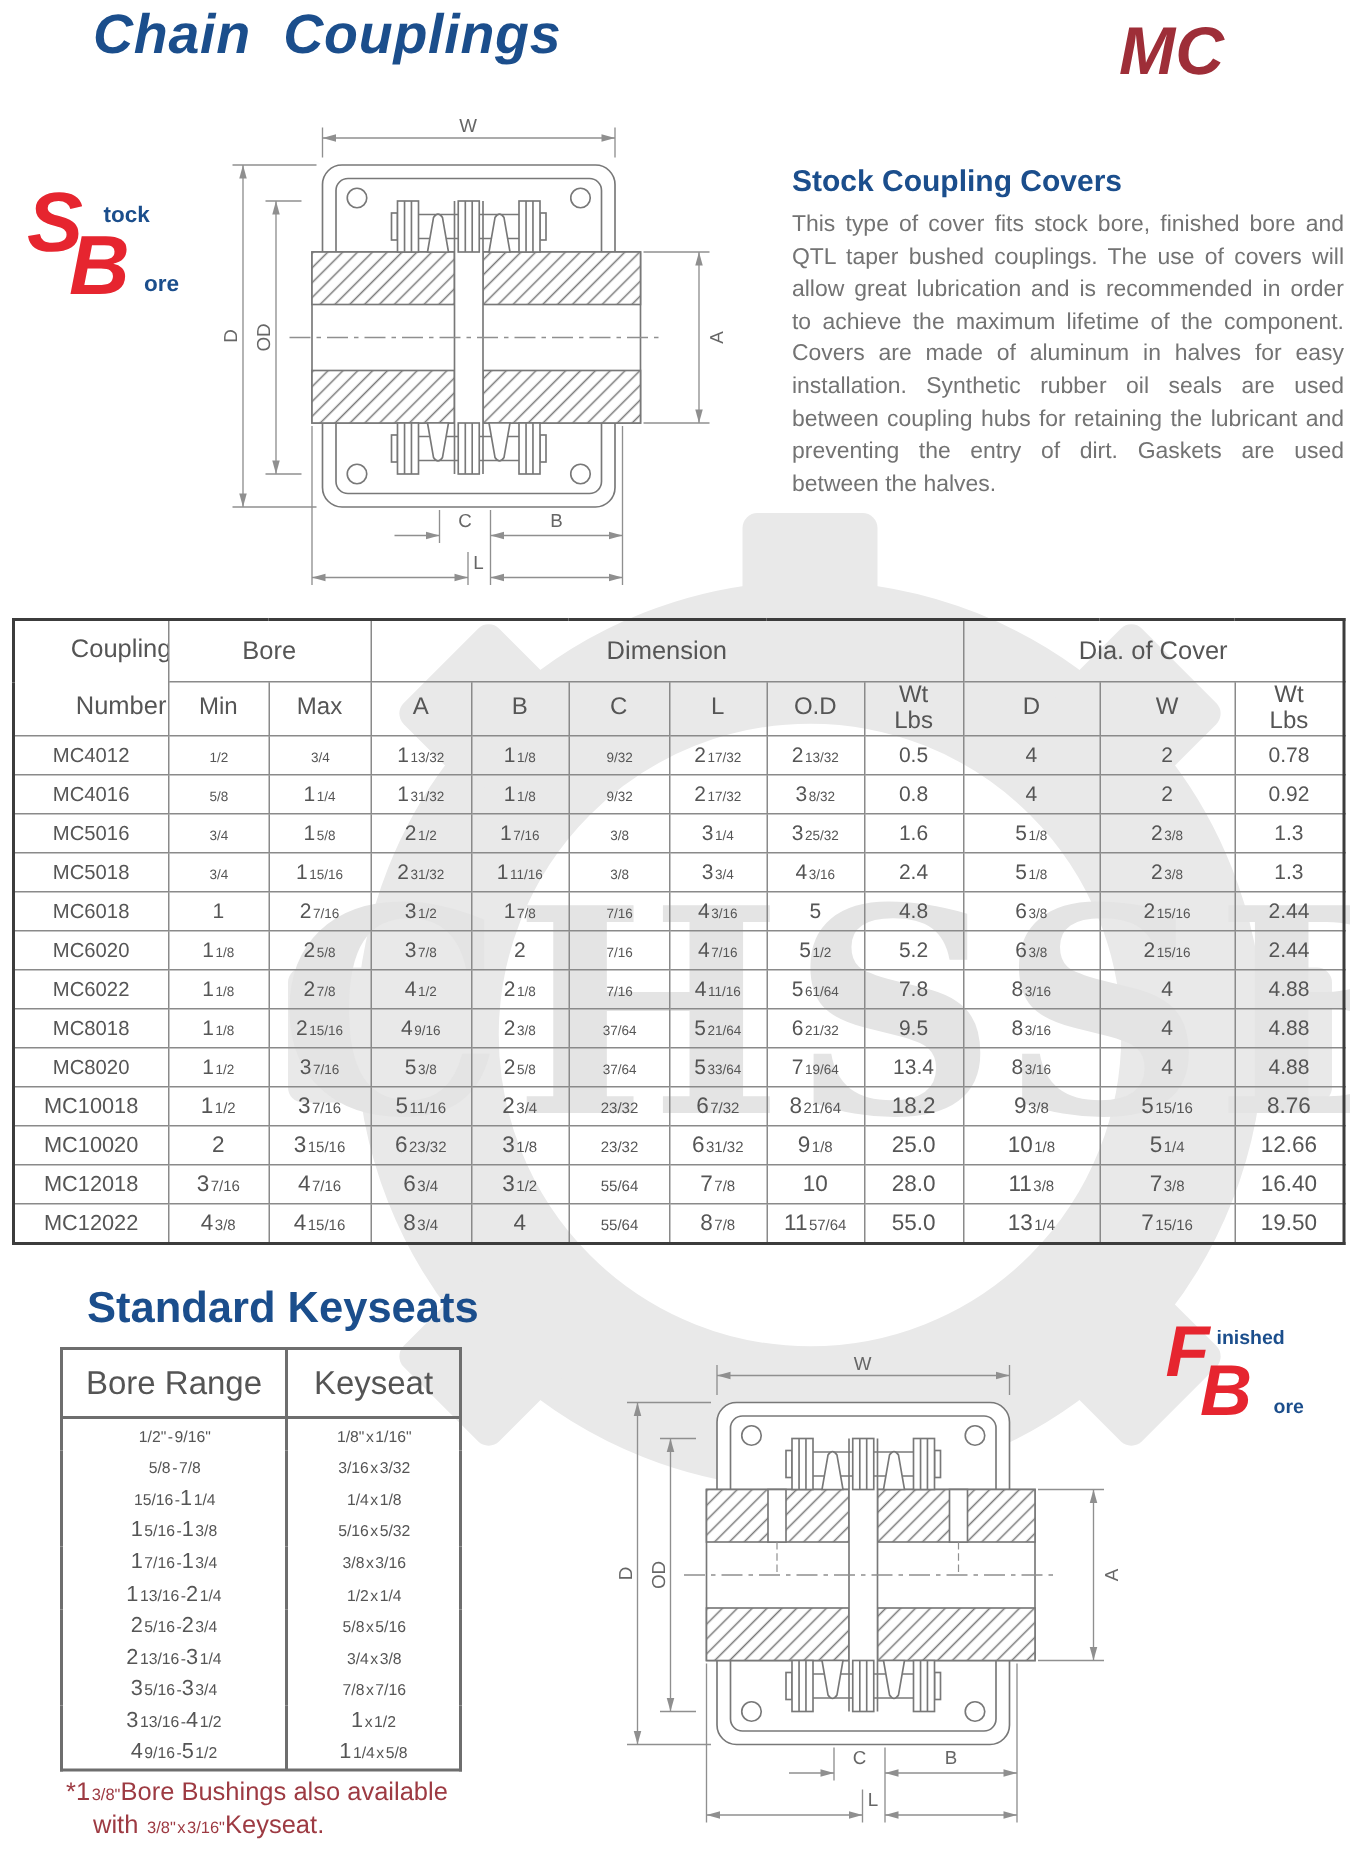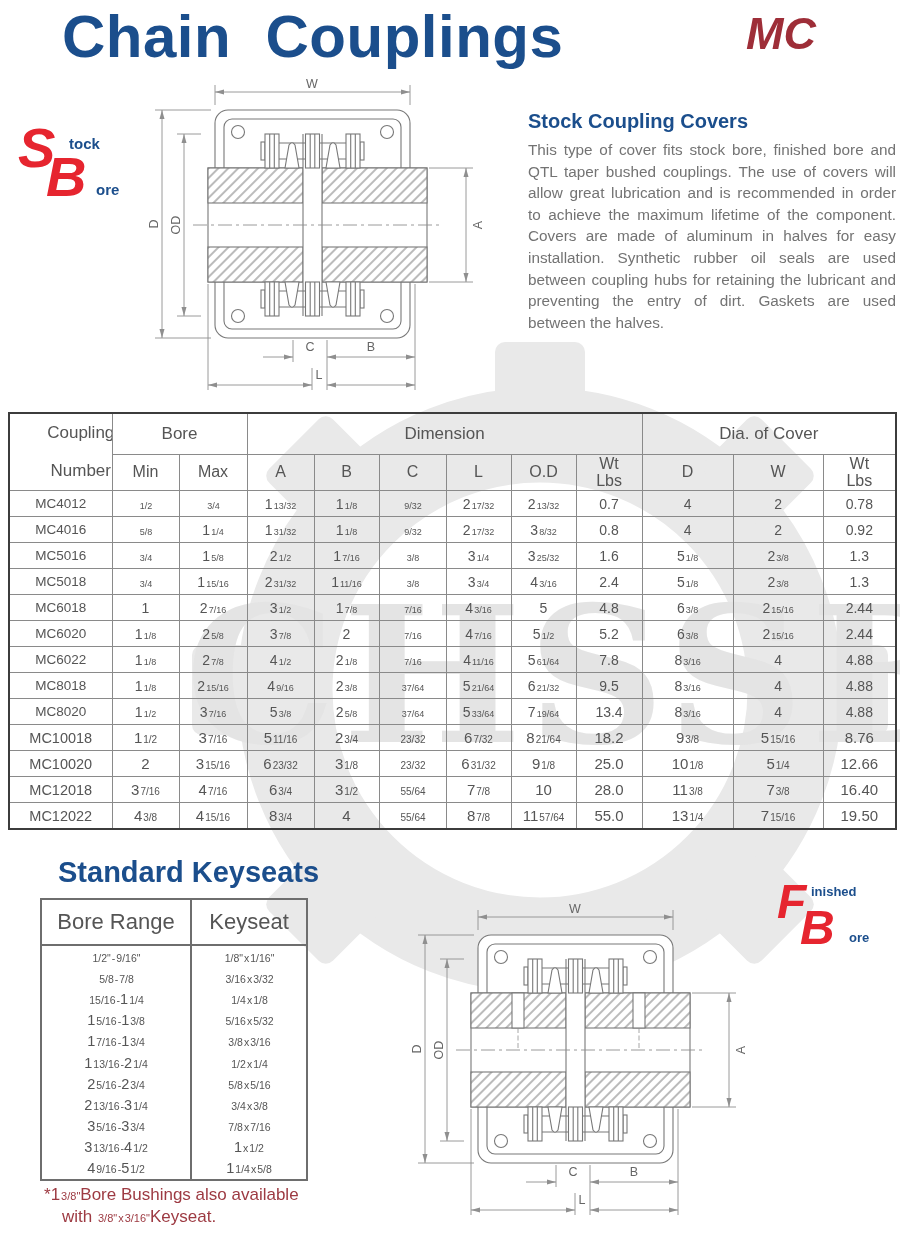--- a/index.html
+++ b/index.html
@@ -2,21 +2,21 @@
 <html><head>
 <meta charset="utf-8">
 <style>
   html,body{margin:0;padding:0;background:#fff;}
   #page{position:relative;width:900px;height:1241px;background:#fff;overflow:hidden;
         font-family:"Liberation Sans",sans-serif;}
   #page > *{position:absolute;z-index:1;}
   #watermark{left:0;top:0;z-index:0;pointer-events:none;}
   #svgdefs{width:0;height:0;left:0;top:0;}
 
-  .page-title{left:62px;top:2px;font-size:60px;font-weight:bold;
+  .page-title{left:62px;top:2px;font-size:37px;font-style:italic;font-weight:bold;
               color:#1b4e8c;white-space:pre;letter-spacing:.5px;margin:0;}
   .series-code{left:710px;top:8px;font-size:45px;font-style:italic;font-weight:bold;color:#9e2e38;margin-left:36px;}
 
   .logo{position:absolute;}
   .logo span{position:absolute;line-height:1;white-space:nowrap;}
   .logo .big{color:#e6252f;font-style:italic;font-weight:bold;}
   .logo .small{color:#1b4e8c;font-weight:bold;}
   .sb-logo{left:18px;top:118px;width:112px;height:92px;}
   .sb-logo .l1{left:0px;top:2px;font-size:56px;}
   .sb-logo .t1{left:51px;top:18px;font-size:15px;}
@@ -256,21 +256,21 @@
     <tbody>
         <tr>
           <td class="model">MC4012</td>
           <td><span class="fr">1/2</span></td>
           <td><span class="fr">3/4</span></td>
           <td><span class="wh">1</span><span class="fr">13/32</span></td>
           <td><span class="wh">1</span><span class="fr">1/8</span></td>
           <td><span class="fr">9/32</span></td>
           <td><span class="wh">2</span><span class="fr">17/32</span></td>
           <td><span class="wh">2</span><span class="fr">13/32</span></td>
-          <td><span class="wh">0.7</span></td>
+          <td><span class="wh">0.5</span></td>
           <td><span class="wh">4</span></td>
           <td><span class="wh">2</span></td>
           <td><span class="wh">0.78</span></td>
         </tr>
         <tr>
           <td class="model">MC4016</td>
           <td><span class="fr">5/8</span></td>
           <td><span class="wh">1</span><span class="fr">1/4</span></td>
           <td><span class="wh">1</span><span class="fr">31/32</span></td>
           <td><span class="wh">1</span><span class="fr">1/8</span></td>

